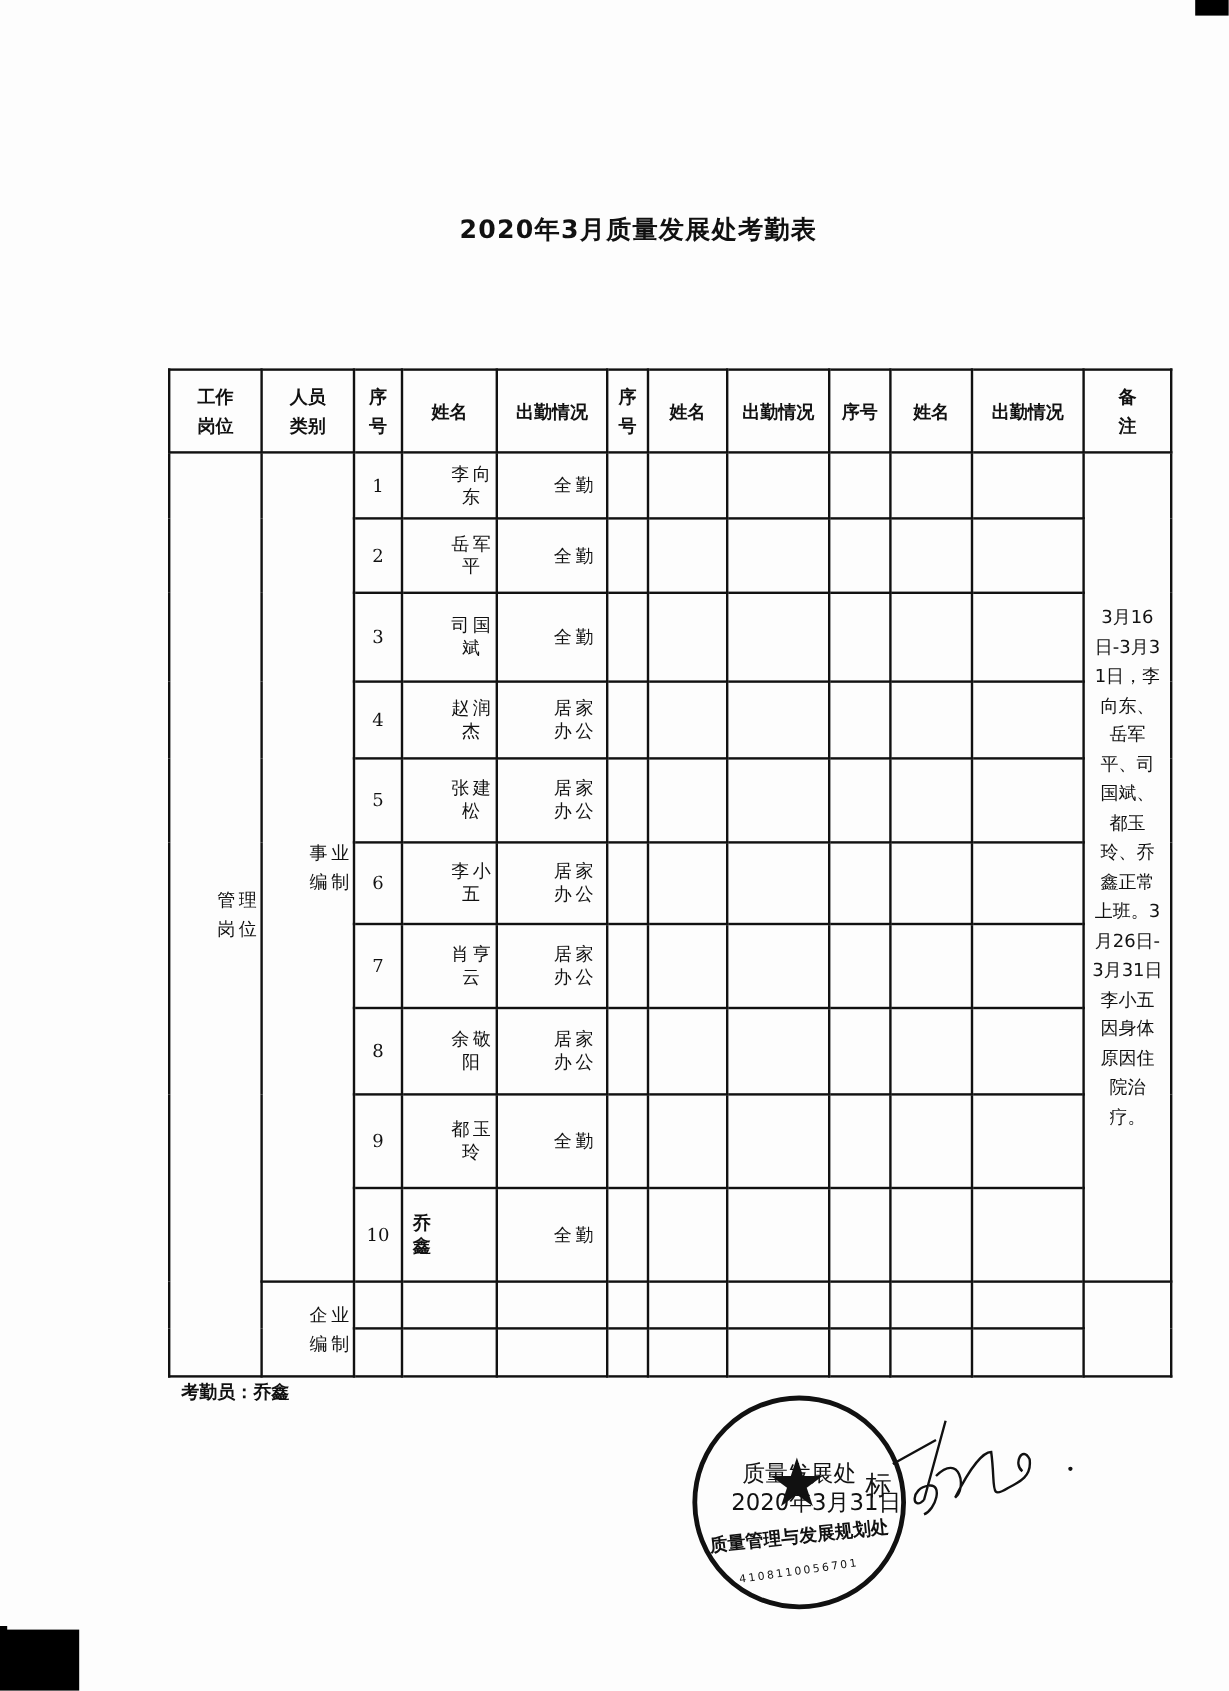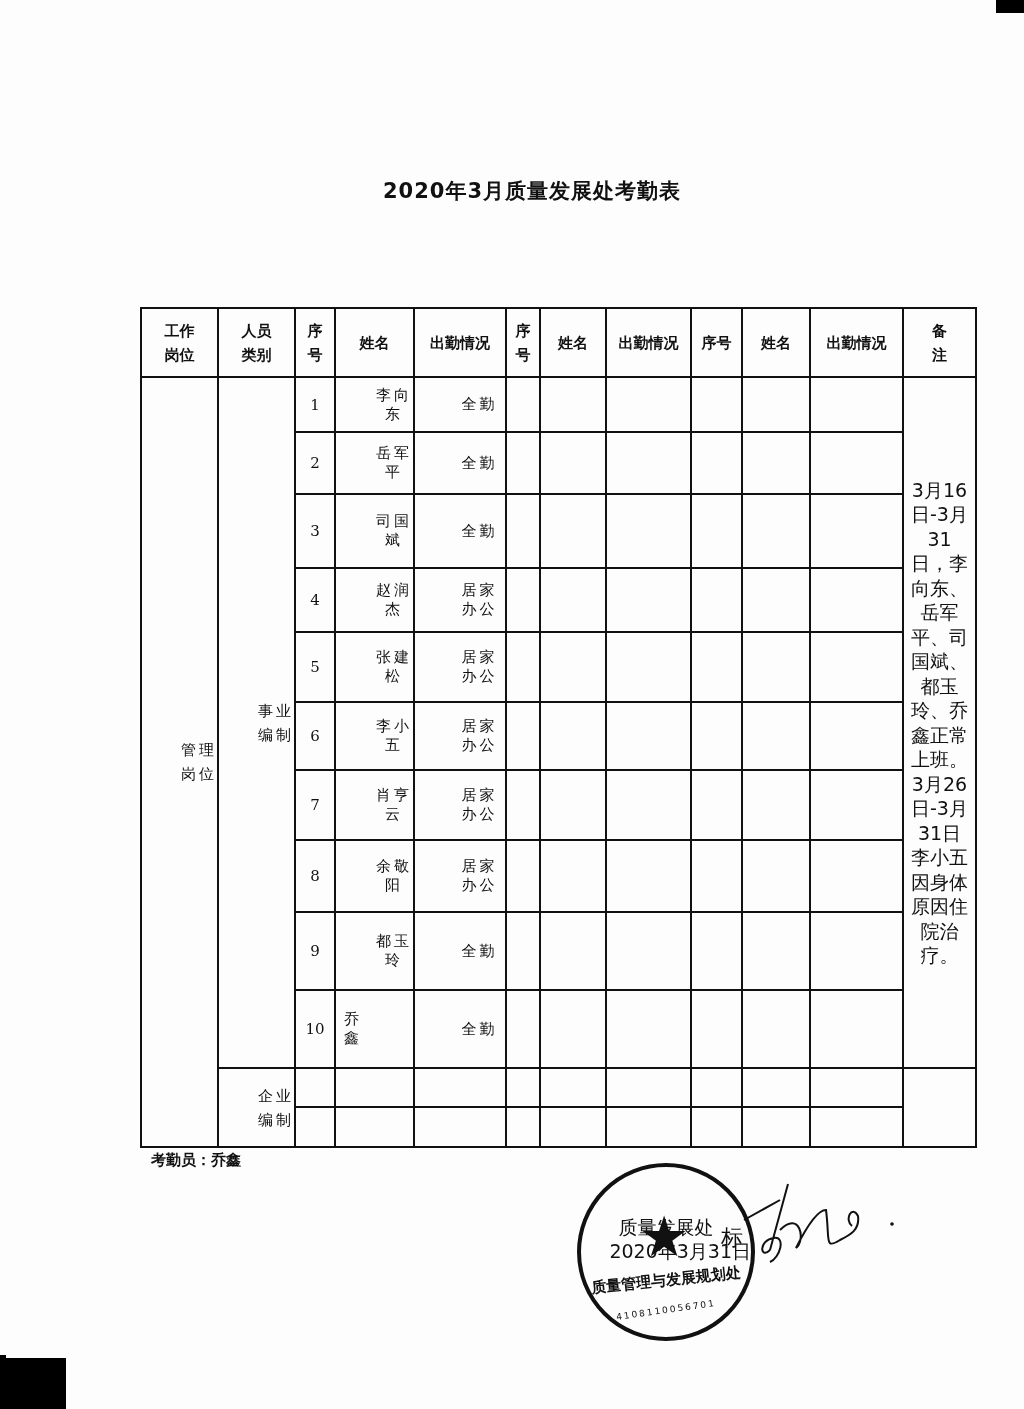--- a/index.html
+++ b/index.html
@@ -13,21 +13,21 @@
   .notice { position:absolute; left:140px; top:244px; width:790px; font-size:15px; line-height:28px;
             font-family:"DejaVu Sans","Liberation Sans",sans-serif; }
   .notice .l1 { display:block; padding-left:40px; white-space:nowrap; }
   .notice .l2 { display:block; white-space:nowrap; }
   table.att { position:absolute; left:140px; top:307px; border-collapse:collapse; table-layout:fixed; }
   table.att td, table.att th { border:2px solid #111; text-align:center; vertical-align:middle; padding:0;
                                font-size:15px; }
   table.att th { font-family:"DejaVu Sans","Liberation Sans",sans-serif; font-weight:bold; font-size:15px; line-height:22px; }
   table.att td.name, table.att td.status, table.att td.cat { font-family:"DejaVu Sans","Liberation Sans",sans-serif; letter-spacing:3px;padding-left:39px; }
   table.att td.seq { font-size:15px; }
-  table.att td.remark { font-family:"DejaVu Sans","Liberation Sans",sans-serif; font-size:19px; line-height:24.5px;
+  table.att td.remark { font-family:"DejaVu Sans","Liberation Sans",sans-serif; font-size:15px; line-height:24.5px;
                          padding:0 6px; text-align:center; word-break:break-all; }
   .vert { display:inline-block; line-height:24px; }
   .footer { position:absolute; left:151px; top:1151px; font-size:15px; font-weight:bold;
             font-family:"DejaVu Sans","Liberation Sans",sans-serif; }
   .seal { position:absolute; left:577px; top:1163px; width:178px; height:178px; border:4px solid #111; border-radius:50%; box-sizing:border-box; }
   .seal .top { position:absolute; top:6px; left:0; width:100%; text-align:center; font-size:30px; letter-spacing:26px; font-family:"DejaVu Serif",serif; }
   .seal .dept { position:absolute; top:48px; left:0; width:100%; text-align:center; font-size:19px; font-family:"DejaVu Sans",sans-serif; }
   .seal .date { position:absolute; top:72px; left:0; width:100%; text-align:right; font-size:19px; font-family:"DejaVu Sans",sans-serif; }
   .seal .star { position:absolute; top:42px; left:58px; font-size:56px; line-height:56px; }
   .seal .org { position:absolute; top:104px; left:0; width:100%; text-align:center; font-size:15px; font-weight:bold; font-family:"DejaVu Sans",sans-serif; transform:rotate(-6deg); }
@@ -175,21 +175,21 @@
     <td class="status">全勤</td>
     <td></td>
         <td></td>
         <td></td>
     <td></td>
         <td></td>
         <td></td>
   </tr>
   <tr style="height:78px">
     <td class="seq">10</td>
-    <td class="name" style="text-align:left;padding-left:8px;">乔　　鑫</td>
+    <td class="name" style="text-align:left;padding-left:8px;font-weight:bold;">乔　　鑫</td>
     <td class="status">全勤</td>
     <td></td>
         <td></td>
         <td></td>
     <td></td>
         <td></td>
         <td></td>
   </tr>
 
   <tr style="height:39px">

